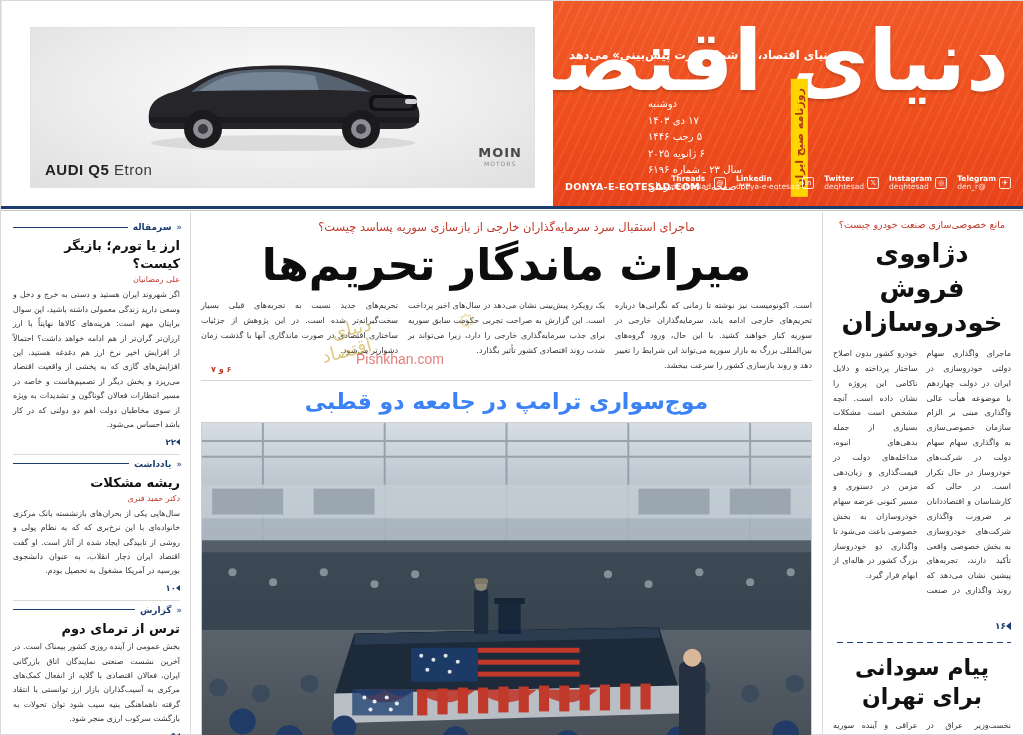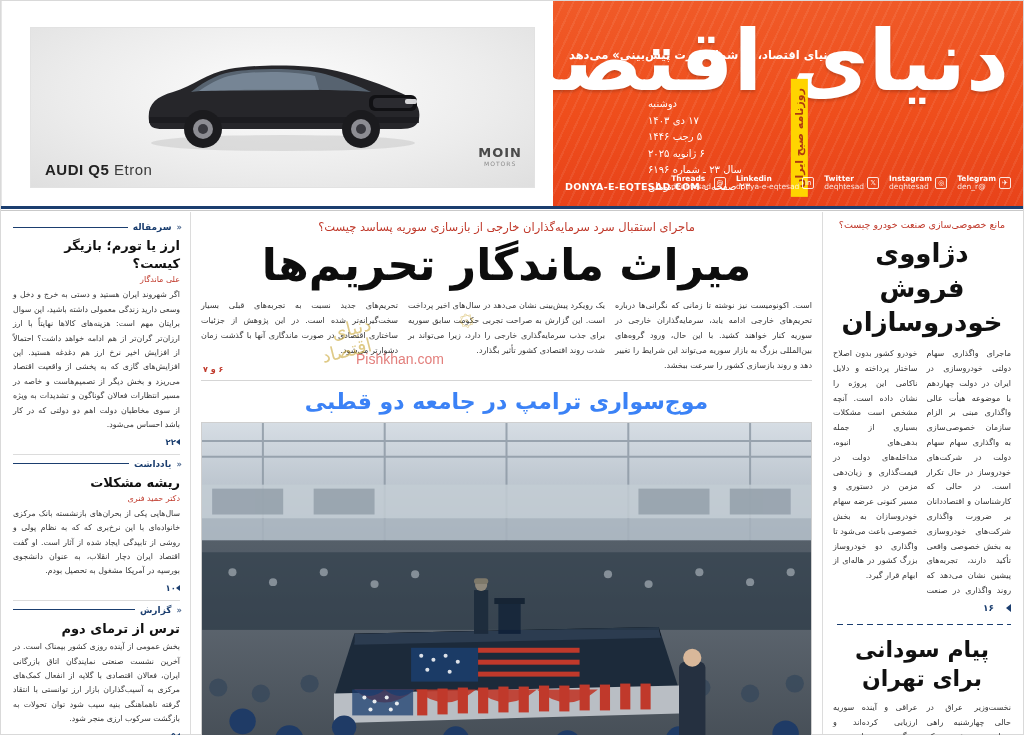--- a/index.html
+++ b/index.html
@@ -141,22 +141,22 @@
   .h-lead {
     font-size:26px; line-height:1.32; font-weight:bold; color:#111;
     text-align:center; margin:2px 0 8px 0;
   }
   .h-lead.small { font-size:22px; }
   .body-txt {
     font-size:8px; line-height:1.85; color:#333; text-align:justify;
     column-count:2; column-gap:9px;
   }
   .more {
-    display:flex; align-items:center; gap:12px; justify-content:flex-start;
-    margin-top:4px; color:#1b3e6f; font-size:9px; font-weight:bold;
+    display:flex; align-items:center; gap:0; justify-content:flex-start;
+    margin-top:22px; color:#1b3e6f; font-size:9px; font-weight:bold;
   }
   .more .tri { width:0;height:0;border-top:4px solid transparent;border-bottom:4px solid transparent;border-right:5px solid #1b3e6f; }
 
   .divider-wave {
     height:8px; margin:8px 0 6px;
     background:repeating-linear-gradient(90deg,#1b3e6f 0 6px, transparent 6px 10px);
     background-size:10px 1px;
     background-repeat:repeat-x;
     background-position:center;
   }
@@ -336,21 +336,21 @@
     </div>
 
     <div class="col-mid">
       <div class="mid-kicker">ماجرای استقبال سرد سرمایه‌گذاران خارجی از بازسازی سوریه پساسد چیست؟</div>
       <div class="mid-head">میراث ماندگار تحریم‌ها</div>
       <div class="mid-cols">
         <div>است. اکونومیست نیز نوشته تا زمانی که نگرانی‌ها درباره تحریم‌های خارجی ادامه یابد، سرمایه‌گذاران خارجی در سوریه کنار خواهند کشید. با این حال، ورود گروه‌های بین‌المللی بزرگ به بازار سوریه می‌تواند این شرایط را تغییر دهد و روند بازسازی کشور را سرعت ببخشد.</div>
         <div>یک رویکرد پیش‌بینی نشان می‌دهد در سال‌های اخیر پرداخت است. این گزارش به صراحت تجربی حکومت سابق سوریه برای جذب سرمایه‌گذاری خارجی را دارد، زیرا می‌تواند بر شدت روند اقتصادی کشور تأثیر بگذارد.</div>
         <div>تحریم‌های جدید نسبت به تجربه‌های قبلی بسیار سخت‌گیرانه‌تر شده است. در این پژوهش از جزئیات ساختاری اقتصادی در صورت ماندگاری آنها با گذشت زمان دشوارتر می‌شود.</div>
         <div class="stamp">۞</div>
-        <div style="position:absolute;left:2px;bottom:2px;color:#c0392b;font-size:8px;font-weight:bold;">۶ و ۷</div>
+        <div style="position:absolute;left:10px;bottom:2px;color:#c0392b;font-size:8px;font-weight:bold;">۶ و ۷</div>
       </div>
 
       <div class="mid-sub">موج‌سواری ترامپ در جامعه دو قطبی</div>
 
       <div class="photo">
         <svg width="100%" height="100%" viewBox="0 0 600 368" preserveAspectRatio="none">
           <defs>
             <linearGradient id="hall" x1="0" y1="0" x2="0" y2="1">
               <stop offset="0" stop-color="#d6dde4"></stop>
                 <stop offset="1" stop-color="#9aa6b2"></stop>
@@ -510,21 +510,21 @@
 
     <div class="col-left">
 
       <div>
         <div class="sec-bar">
           <span class="chev">«</span>
           <span class="ttl">سرمقاله</span>
           <span class="line"></span>
         </div>
         <div class="l-head">ارز یا تورم؛ بازیگر کیست؟</div>
-        <div class="l-author">علی ماندگار</div>
+        <div class="l-author">علی رمضانیان</div>
         <div class="l-txt">اگر شهروند ایران هستید و دستی به خرج و دخل و وسعی دارید زندگی معمولی داشته باشید، این سوال برایتان مهم است: هزینه‌های کالاها نهایتاً با ارز ارزان‌تر گران‌تر از هم ادامه خواهد داشت؟ احتمالاً از افزایش اخیر نرخ ارز هم دغدغه هستید. این افزایش‌های گازی که به پخشی از واقعیت اقتصاد می‌ریزد و بخش دیگر از تصمیم‌هاست و خاصه در مسیر انتظارات فعالان گوناگون و تشدیدات به ویژه از سوی مخاطبان دولت اهم دو دولتی که در کار باشد احساس می‌شود.</div>
         <div class="l-more">
           <span class="tri"></span>
           <span>۲۲</span>
         </div>
         <div class="l-sep"></div>
       </div>
 
       <div>
         <div class="sec-bar">

